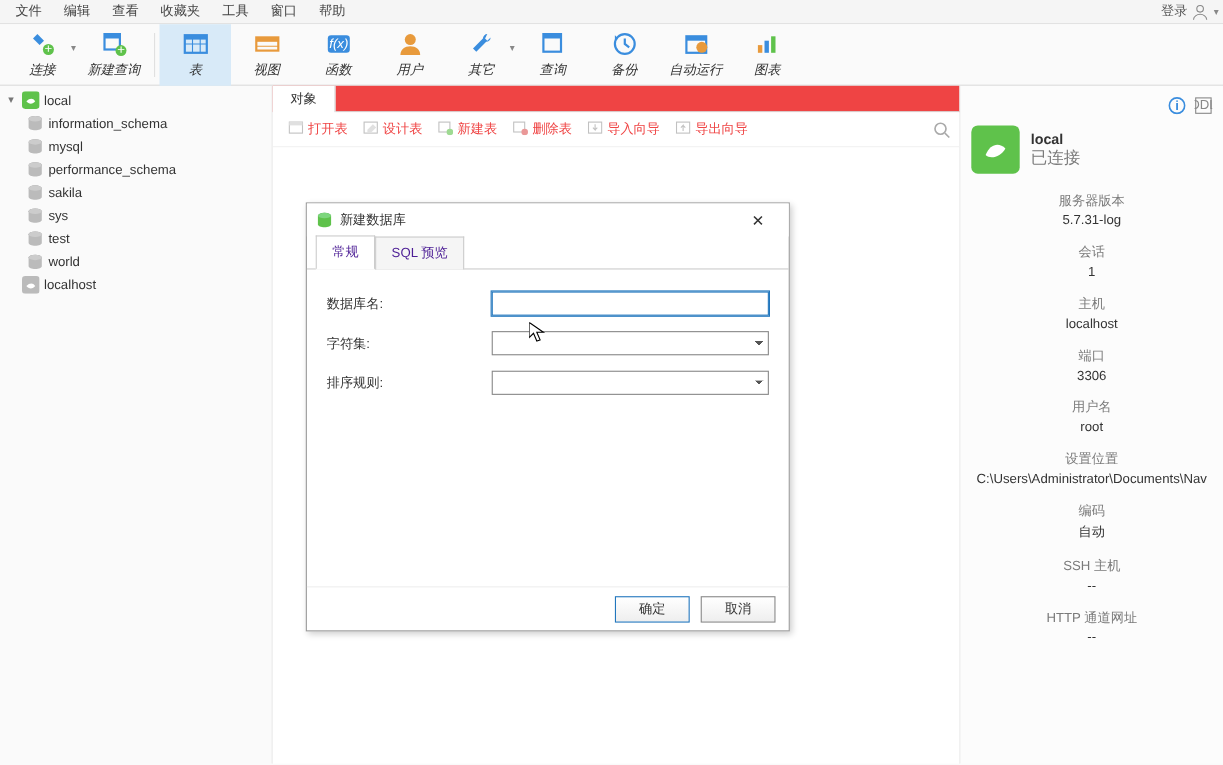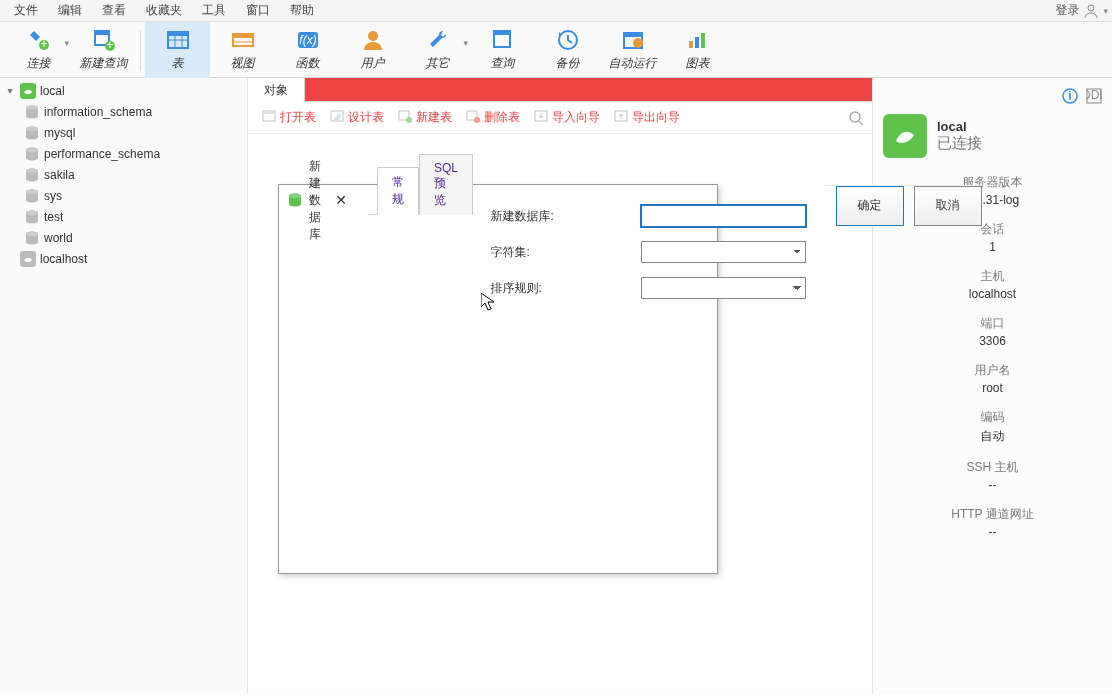--- a/index.html
+++ b/index.html
@@ -45,36 +45,36 @@
 .info .topicons { display:flex; justify-content:flex-end; gap:8px; height:20px; align-items:center; }
 .info .conn-card { display:flex; align-items:center; gap:10px; margin:8px 0 16px; }
 .info .conn-logo { width:44px; height:44px; background:#5fc24b; border-radius:6px; display:flex; align-items:center; justify-content:center; }
 .info .conn-name { font-weight:bold; font-size:13px; color:#333; }
 .info .conn-status { font-size:15px; color:#7a7a7a; }
 .info .kv { margin-bottom:14px;text-align:center; }
 .info .kv .k { color:#7a7a7a; font-size:12px; margin-bottom:2px; }
 .info .kv .v { color:#333; font-size:12px; white-space:nowrap; overflow:hidden; }
 
 
-.dialog { position:absolute; left:278px; top:184px; width:440px; height:390px; background:#fff; border:1px solid #9a9a9a; box-shadow:2px 2px 6px rgba(0,0,0,.2); display:flex; flex-direction:row; }
+.dialog { position:absolute; left:278px; top:184px; width:440px; height:390px; background:#fff; border:1px solid #9a9a9a; box-shadow:2px 2px 6px rgba(0,0,0,.2); display:flex; flex-direction:column; }
 .dlg-title { height:30px; display:flex; align-items:center; padding:0 8px; background:#fff; }
 .dlg-title .dicon { width:16px; height:16px; margin-right:6px; }
 .dlg-title .dtxt { flex:1; color:#333; }
 .dlg-title .close { width:40px; text-align:center; color:#333; font-size:14px; }
 .dlg-tabs { height:30px; display:flex; align-items:flex-end; border-bottom:1px solid #ccc; padding-left:8px; gap:0; }
 .dlg-tabs .dtab { padding:6px 14px; border:1px solid #ccc; border-bottom:none; background:#f5f5f5; color:#4c1d95; position:relative; top:1px; }
 .dlg-tabs .dtab.active { background:#fff; border-bottom:1px solid #fff; }
 .dlg-body { flex:1; padding:20px 18px; }
 .frow { display:flex; align-items:center; margin-bottom:14px; }
 .frow label { width:150px; color:#333; }
 .frow input, .frow select { flex:1; height:22px; border:1px solid #888; padding:0 4px; background:#fff; }
 .frow input.focused { border:1px solid #2176bd; outline:1px solid #2176bd; }
 .frow select { appearance:none; background-image:linear-gradient(45deg,transparent 50%,#555 50%),linear-gradient(-45deg,transparent 50%,#555 50%); background-position:right 8px center,right 4px center; background-size:4px 4px; background-repeat:no-repeat; }
 .dlg-buttons { height:40px; display:flex; justify-content:flex-end; align-items:center; gap:10px; padding:0 12px; border-top:1px solid #eee; }
-.dlg-buttons button { width:68px; height:40px; border:1px solid #888; background:linear-gradient(#fff,#eee); color:#333; }
+.dlg-buttons button { width:68px; height:24px; border:1px solid #888; background:linear-gradient(#fff,#eee); color:#333; }
 .dlg-buttons button.primary { border:1px solid #2176bd; }
 
 svg { display:block; }
 </style>
 </head>
 <body>
 
 <div class="menubar">
   <span class="item">文件</span>
   <span class="item">编辑</span>
@@ -402,20 +402,24 @@
       </div>
     <div class="kv">
         <div class="k">端口</div>
         <div class="v">3306</div>
       </div>
     <div class="kv">
         <div class="k">用户名</div>
         <div class="v">root</div>
       </div>
     <div class="kv">
+        <div class="k">设置位置</div>
+        <div class="v">C:\Users\Administrator\Documents\Nav</div>
+      </div>
+    <div class="kv">
         <div class="k">编码</div>
         <div class="v">自动</div>
       </div>
     <div class="kv">
         <div class="k">SSH 主机</div>
         <div class="v">--</div>
       </div>
     <div class="kv">
         <div class="k">HTTP 通道网址</div>
         <div class="v">--</div>
@@ -434,21 +438,21 @@
       </span>
     <span class="dtxt">新建数据库</span>
     <span class="close">✕</span>
   </div>
   <div class="dlg-tabs">
     <div class="dtab active">常规</div>
     <div class="dtab">SQL 预览</div>
   </div>
   <div class="dlg-body">
     <div class="frow">
-      <label>新建数据库:</label>
+      <label>数据库名:</label>
       <input type="text" class="focused" value="" style="">
     </div>
     <div class="frow">
       <label>字符集:</label>
       <select></select>
     </div>
     <div class="frow">
       <label>排序规则:</label>
       <select></select>
     </div>

